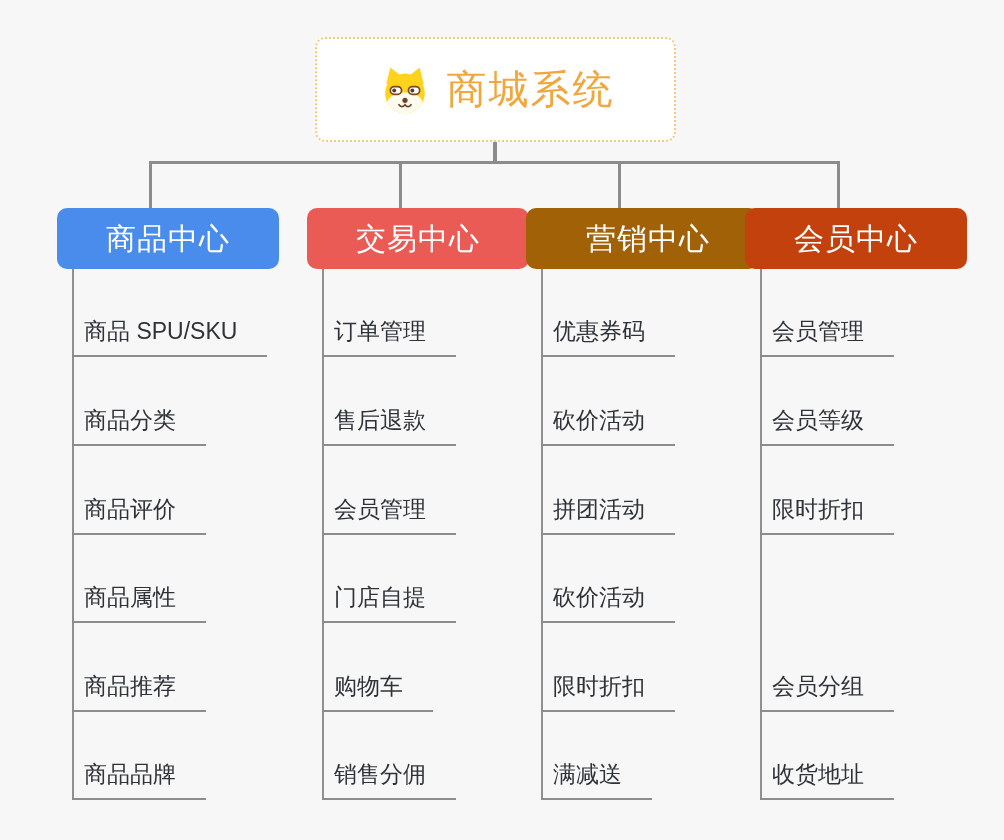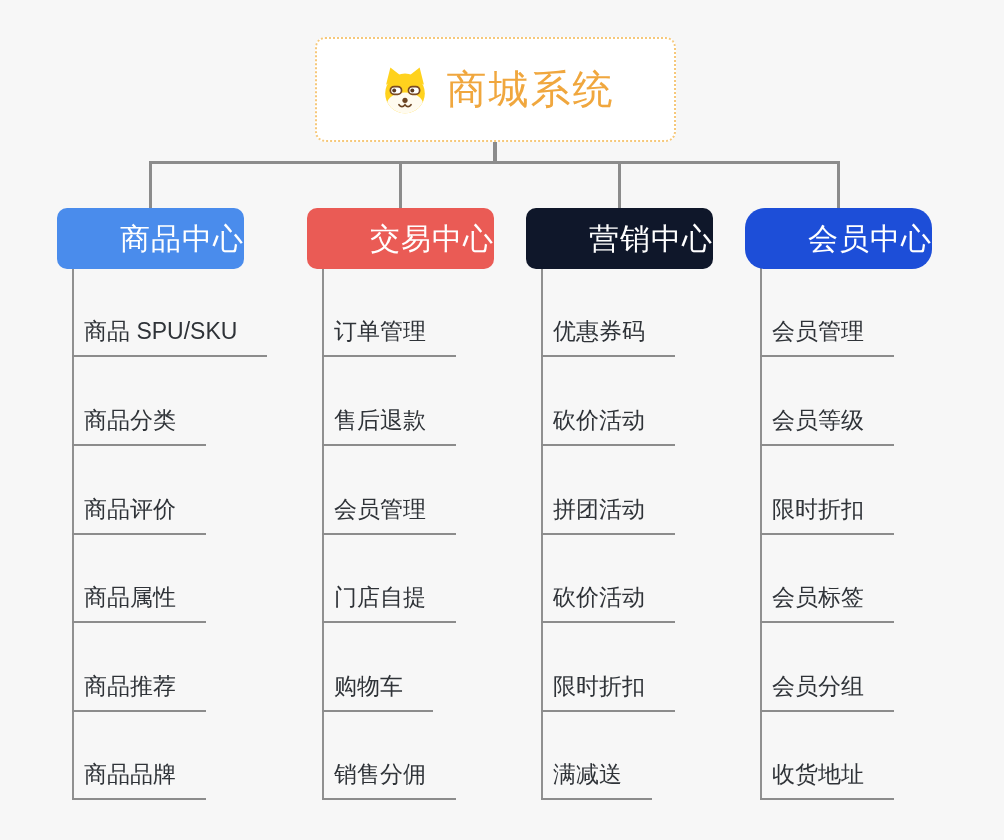--- a/index.html
+++ b/index.html
@@ -49,26 +49,26 @@
   .trunk { position: absolute; top: 268px; width: 2px; height: 532px; background: #909090; }
   .trunk-1 { left: 72px; }
   .trunk-2 { left: 322px; }
   .trunk-3 { left: 541px; }
   .trunk-4 { left: 760px; }
 
   
   .branch-header {
     position: absolute;
     top: 208px;
-    width: 187px; height: 61px;
+    width: 222px; height: 61px;
     border-radius: 10px;
     color: #ffffff;
     font-size: 30px;
     line-height: 61px;
-    text-align: right;
+    text-align: center;
     letter-spacing: 1px;
     white-space: nowrap;
   }
   .bh-1 { left: 57px; }
   .bh-2 { left: 307px; }
   .bh-3 { left: 526px; }
   .bh-4 { left: 745px; }
 
   
   .leaf {
@@ -127,22 +127,22 @@
   <div class="line drop drop-3"></div>
   <div class="line drop drop-4"></div>
 
   <div class="trunk trunk-1"></div>
   <div class="trunk trunk-2"></div>
   <div class="trunk trunk-3"></div>
   <div class="trunk trunk-4"></div>
 
   <div class="branch-header bh-1" style="background-color: rgb(74, 140, 236);">商品中心</div>
   <div class="branch-header bh-2" style="background-color: rgb(234, 91, 85);">交易中心</div>
-  <div class="branch-header bh-3" style="background-color: #0f172a;">营销中心</div>
-  <div class="branch-header bh-4" style="background-color: #1d4ed8; border-radius: 20px;">会员中心</div>
+  <div class="branch-header bh-3" style="background-color: #a16207; padding-left: 11px;">营销中心</div>
+  <div class="branch-header bh-4" style="background-color: #c2410c;">会员中心</div>
 
   <div class="leaf col-1 row-1">商品 SPU/SKU</div>
   <div class="leaf col-1 row-2">商品分类</div>
   <div class="leaf col-1 row-3">商品评价</div>
   <div class="leaf col-1 row-4">商品属性</div>
   <div class="leaf col-1 row-5">商品推荐</div>
   <div class="leaf col-1 row-6">商品品牌</div>
 
   <div class="leaf col-2 row-1">订单管理</div>
   <div class="leaf col-2 row-2">售后退款</div>
@@ -154,17 +154,16 @@
   <div class="leaf col-3 row-1">优惠券码</div>
   <div class="leaf col-3 row-2">砍价活动</div>
   <div class="leaf col-3 row-3">拼团活动</div>
   <div class="leaf col-3 row-4">砍价活动</div>
   <div class="leaf col-3 row-5">限时折扣</div>
   <div class="leaf col-3 row-6">满减送</div>
 
   <div class="leaf col-4 row-1">会员管理</div>
   <div class="leaf col-4 row-2">会员等级</div>
   <div class="leaf col-4 row-3">限时折扣</div>
-  <div class="leaf col-4 row-4">会员标签</div>
   <div class="leaf col-4 row-5">会员分组</div>
   <div class="leaf col-4 row-6">收货地址</div>
 
 </div>
 
 </body></html>

